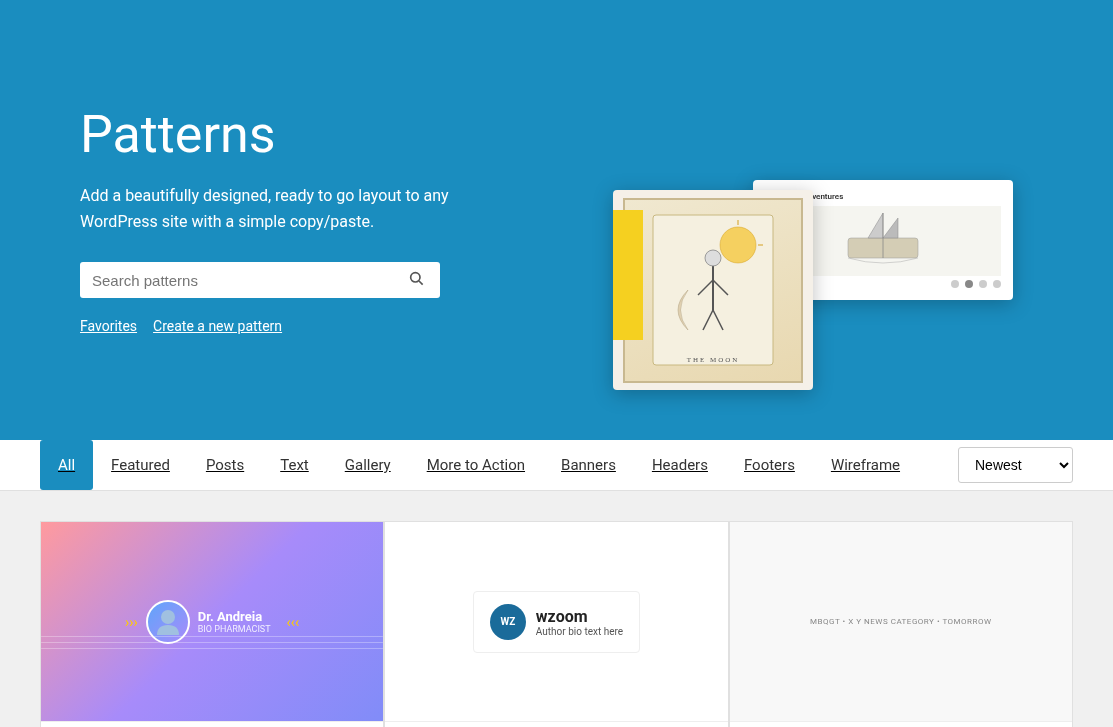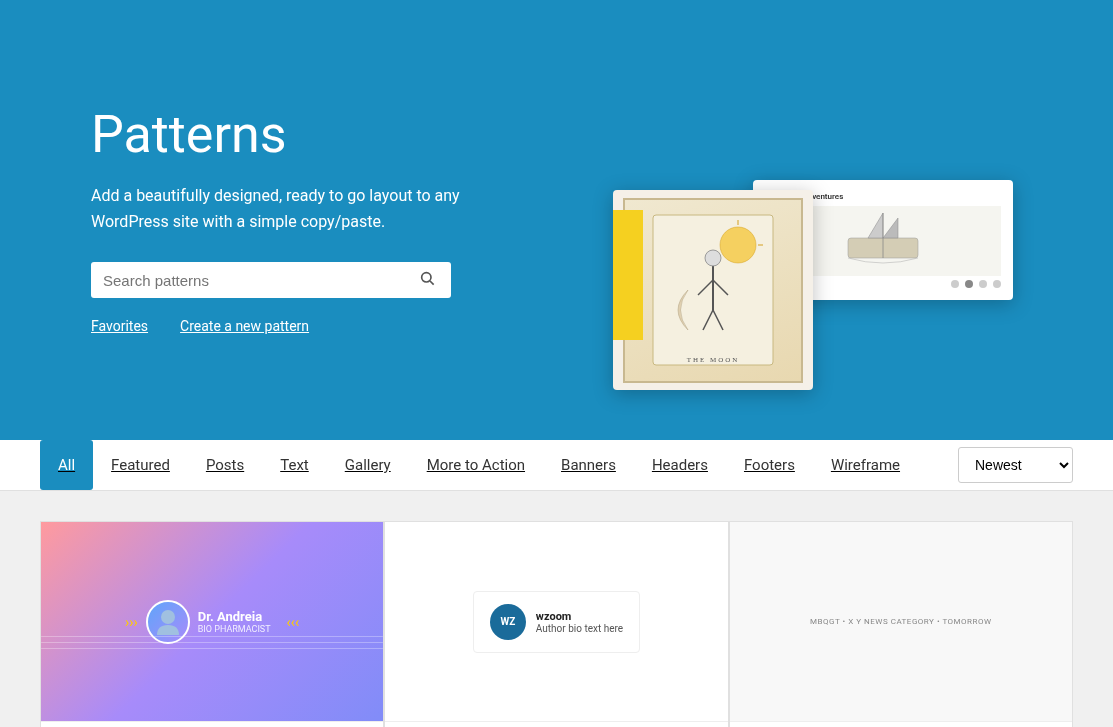--- a/index.html
+++ b/index.html
@@ -8,21 +8,21 @@
     
     .hero {
       background-color: #1a8dbf;
       padding: 60px 80px;
       display: flex;
       align-items: center;
       justify-content: space-between;
       min-height: 340px;
       overflow: hidden;
     }
-    .hero-left { flex: 1; max-width: 520px; margin-left: 11px; }
+    .hero-left { flex: 1; max-width: 520px; }
     .hero-title {
       font-size: 52px;
       font-weight: 400;
       color: #fff;
       margin-bottom: 20px;
       line-height: 1.1;
     }
     .hero-description {
       color: #fff;
       font-size: 16px;
@@ -48,21 +48,21 @@
       background: transparent;
     }
     .search-btn {
       background: none;
       border: none;
       cursor: pointer;
       padding: 0 4px;
       color: #555;
       font-size: 16px;
     }
-    .hero-links { display: flex; gap: 32px; }
+    .hero-links { display: flex; gap: 16px; }
     .hero-link {
       color: #fff;
       text-decoration: underline;
       font-size: 14px;
       cursor: pointer;
     }
 
     
     .hero-images {
       position: relative;
@@ -282,21 +282,21 @@
       border-radius: 4px;
     }
     .post-author-avatar {
       width: 36px; height: 36px;
       border-radius: 50%;
       background: #1a6b9a;
       display: flex; align-items: center; justify-content: center;
       color: #fff; font-size: 10px; font-weight: 700;
     }
     .post-author-text { font-size: 10px; color: #555; }
-    .post-author-name { font-size: 11px; font-weight: 700; color: #222; }
+    .post-author-name { font-size: 16px; font-weight: 700; color: #222; }
 
     
     .preview-post-meta {
       width: 100%;
       height: 100%;
       background: #f8f8f8;
       display: flex;
       align-items: center;
       justify-content: center;
     }

